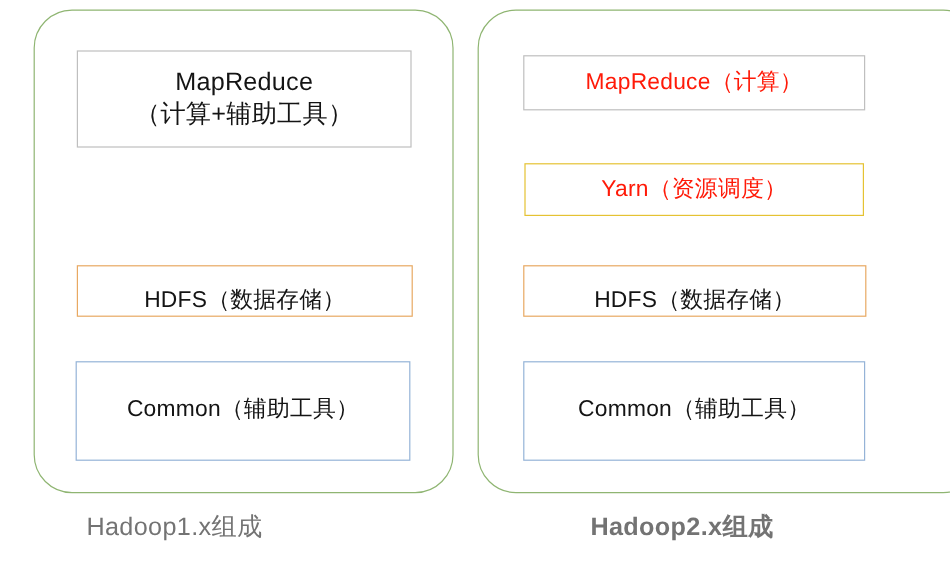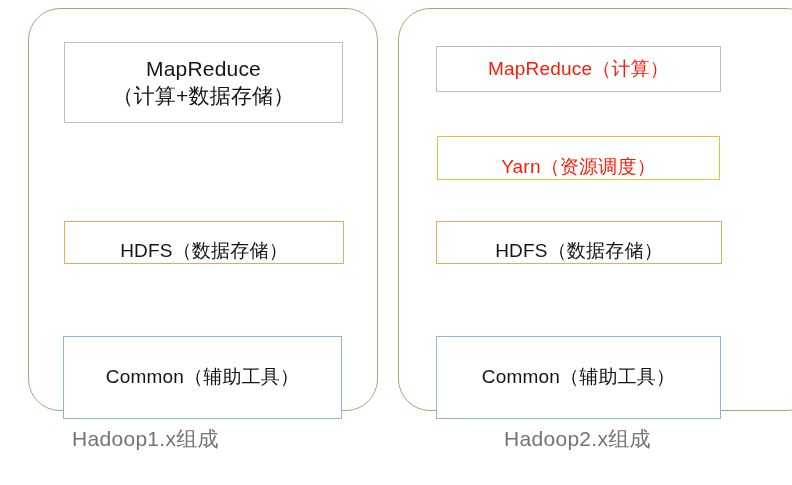--- a/index.html
+++ b/index.html
@@ -41,22 +41,22 @@
     background: #ffffff;
     display: flex;
     align-items: center;
     justify-content: center;
     text-align: center;
     line-height: 1.28;
     letter-spacing: 0.2px;
   }
   .box-gray   { border: 1.4px solid #bfbfbf; }
   .box-orange { border: 1.6px solid #e8a962; align-items: flex-end; }
-  .box-blue   { border: 1.6px solid #95b3d7; margin-top: 35px; }
-  .box-gold   { border: 1.6px solid #e5c233; align-items: flex-end; }
+  .box-blue   { border: 1.6px solid #95b3d7; }
+  .box-gold   { border: 1.6px solid #e5c233; }
 
   .txt-black { color: #141414; }
   .txt-red   { color: #ff1a08; }
 
   .box-inner { white-space: pre-line; }
 
   
   .l-mapreduce { left: 35px;  top: 33px;  width: 279px; height: 81px;  font-size: 21px; }
   .l-hdfs      { left: 35px;  top: 212px; width: 280px; height: 43px;  font-size: 19px; }
   .l-common    { left: 34px;  top: 292px; width: 279px; height: 83px;  font-size: 19px; }
@@ -69,32 +69,32 @@
 
   
   .caption {
     position: absolute;
     color: #737373;
     font-size: 21px;
     letter-spacing: 0.3px;
     white-space: nowrap;
   }
   .caption-left  { left: 72px;  top: 425px; }
-  .caption-right { left: 504px; top: 425px; }
+  .caption-right { left: 492px; top: 425px; font-weight: bold; }
 </style>
 </head>
 <body>
 
 <div class="canvas">
 
   <div class="panel panel-left">
 
     <div class="box box-gray l-mapreduce">
       <span class="box-inner txt-black">MapReduce
-（计算+数据存储）</span>
+（计算+辅助工具）</span>
     </div>
 
     <div class="box box-orange l-hdfs">
       <span class="box-inner txt-black">HDFS（数据存储）</span>
     </div>
 
     <div class="box box-blue l-common">
       <span class="box-inner txt-black">Common（辅助工具）</span>
     </div>
 

